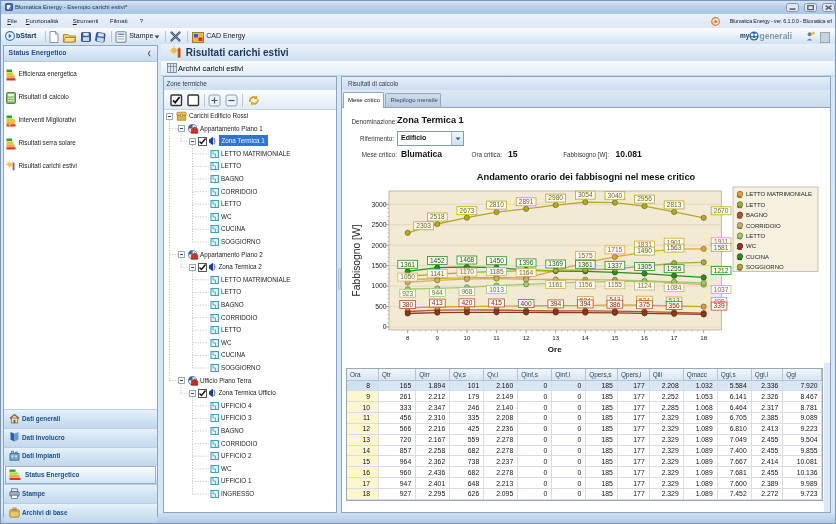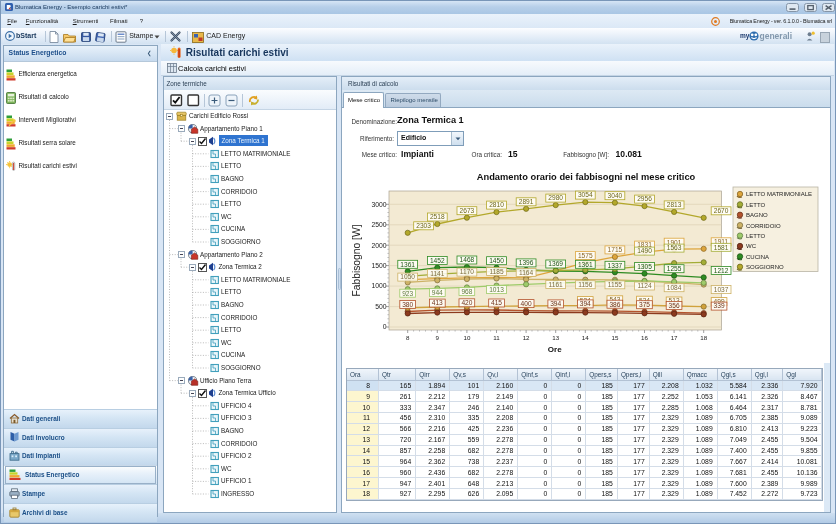--- a/index.html
+++ b/index.html
@@ -220,21 +220,21 @@
       <rect x="8.5" y="3" width="1.2" height="8" fill="#c03010"></rect>
     </svg>
 <div style="position:absolute;left:185.8px;top:46.5px;font-size:10px;font-weight:bold;color:#17365d;font-family:'Liberation Sans',sans-serif">Risultati carichi estivi</div>
 <div style="position:absolute;left:161px;top:61px;width:673px;height:14px;background:linear-gradient(#f7fafd,#e4eef8);border-bottom:1px solid #c5d5e5"></div>
 <svg width="10" height="10" style="position:absolute;left:167.2px;top:63px">
       <rect x="0.5" y="0.5" width="9" height="9" fill="#dce6f0" stroke="#6a7a8c" stroke-width="0.8"></rect>
       <line x1="0.5" y1="3.5" x2="9.5" y2="3.5" stroke="#6a7a8c" stroke-width="0.7"></line>
       <line x1="3.5" y1="0.5" x2="3.5" y2="9.5" stroke="#6a7a8c" stroke-width="0.7"></line>
       <line x1="6.5" y1="0.5" x2="6.5" y2="9.5" stroke="#6a7a8c" stroke-width="0.7"></line>
     </svg>
-<div style="position:absolute;left:178px;top:63.8px;font-size:7.5px;color:#000;font-family:'Liberation Sans',sans-serif">Calcola carichi estivi</div>
+<div style="position:absolute;left:178px;top:63.8px;font-size:7.5px;color:#000;font-family:'Liberation Sans',sans-serif">Archivi carichi estivi</div>
 <div style="position:absolute;left:163px;top:76px;width:174px;height:437px;background:#fff;border:1px solid #8ca6bf;box-sizing:border-box"></div>
 <div style="position:absolute;left:164px;top:77px;width:172px;height:13px;background:linear-gradient(#e4eef8,#ccdded);border-bottom:1px solid #b5c8da"></div>
 <div style="position:absolute;left:166.5px;top:80px;font-size:6.3px;color:#2c4156;font-family:'Liberation Sans',sans-serif">Zone termiche</div>
 <div style="position:absolute;left:164px;top:90px;width:172px;height:19px;background:linear-gradient(#fafcfe,#e2ecf7);border-bottom:1px solid #c5d5e5"></div>
 <svg width="13" height="13" style="position:absolute;left:170px;top:93.5px">
       <rect x="1" y="1" width="10.5" height="10.5" rx="1" fill="#fff" stroke="#333" stroke-width="1.4"></rect>
       <path d="M3 6.3 L5.3 8.6 L9.6 3" stroke="#111" stroke-width="1.8" fill="none"></path>
     </svg>
 <svg width="13" height="13" style="position:absolute;left:187px;top:93.5px">
       <rect x="1" y="1" width="10.5" height="10.5" rx="1" fill="#fff" stroke="#333" stroke-width="1.4"></rect>
@@ -493,21 +493,21 @@
 <div style="position:absolute;left:344px;top:118px;width:53px;text-align:right;font-size:6.3px;color:#333;font-family:'Liberation Sans',sans-serif">Denominazione:</div>
 <div style="position:absolute;left:397px;top:114.5px;font-size:9.2px;font-weight:bold;color:#111;font-family:'Liberation Sans',sans-serif">Zona Termica 1</div>
 <div style="position:absolute;left:344px;top:135px;width:50px;text-align:right;font-size:6.3px;color:#333;font-family:'Liberation Sans',sans-serif">Riferimento:</div>
 <div style="position:absolute;left:397px;top:130.5px;width:67px;height:15px;background:#fff;border:1px solid #7f9db9;box-sizing:border-box"></div>
 <div style="position:absolute;left:401px;top:134px;font-size:7px;font-weight:bold;color:#111;font-family:'Liberation Sans',sans-serif">Edificio</div>
 <div style="position:absolute;left:451px;top:131.5px;width:12px;height:13px;background:linear-gradient(#f2f7fc,#cfdfee);border-left:1px solid #a8bccd;box-sizing:border-box"></div>
 <svg width="6" height="4" style="position:absolute;left:454.5px;top:136.5px">
       <path d="M0.5 0.6 L3 3.2 L5.5 0.6 Z" fill="#3a5a7a"></path>
     </svg>
 <div style="position:absolute;left:346px;top:151px;width:51px;text-align:right;font-size:6.3px;color:#333;font-family:'Liberation Sans',sans-serif">Mese critico:</div>
-<div style="position:absolute;left:401px;top:149px;font-size:8.6px;font-weight:bold;color:#111;font-family:'Liberation Sans',sans-serif">Impianti</div>
+<div style="position:absolute;left:401px;top:149px;font-size:8.6px;font-weight:bold;color:#111;font-family:'Liberation Sans',sans-serif">Blumatica</div>
 <div style="position:absolute;left:455px;top:151px;width:47px;text-align:right;font-size:6.3px;color:#333;font-family:'Liberation Sans',sans-serif">Ora critica:</div>
 <div style="position:absolute;left:508px;top:149px;font-size:8.6px;font-weight:bold;color:#111;font-family:'Liberation Sans',sans-serif">15</div>
 <div style="position:absolute;left:560px;top:151px;width:49px;text-align:right;font-size:6.3px;color:#333;font-family:'Liberation Sans',sans-serif">Fabbisogno [W]:</div>
 <div style="position:absolute;left:615.6px;top:149px;font-size:8.6px;font-weight:bold;color:#111;font-family:'Liberation Sans',sans-serif">10.081</div>
 <div style="position:absolute;left:824px;top:363px;width:6px;height:149px;background:#dce9f6"></div>
 <svg width="489" height="202" style="position:absolute;left:345px;top:163px;font-family:'Liberation Sans',sans-serif">
 <text x="241" y="16.5" text-anchor="middle" font-size="9.3" font-weight="bold" fill="#111">Andamento orario dei fabbisogni nel mese critico</text>
 <rect x="44" y="28" width="332.5" height="139" fill="#f3ead3" stroke="#a9a192" stroke-width="0.7"></rect>
 <line x1="44" x2="376.5" y1="164.0" y2="164.0" stroke="#ddd1b4" stroke-width="0.7"></line>
 <line x1="41" x2="44" y1="164.0" y2="164.0" stroke="#888" stroke-width="0.8"></line>

